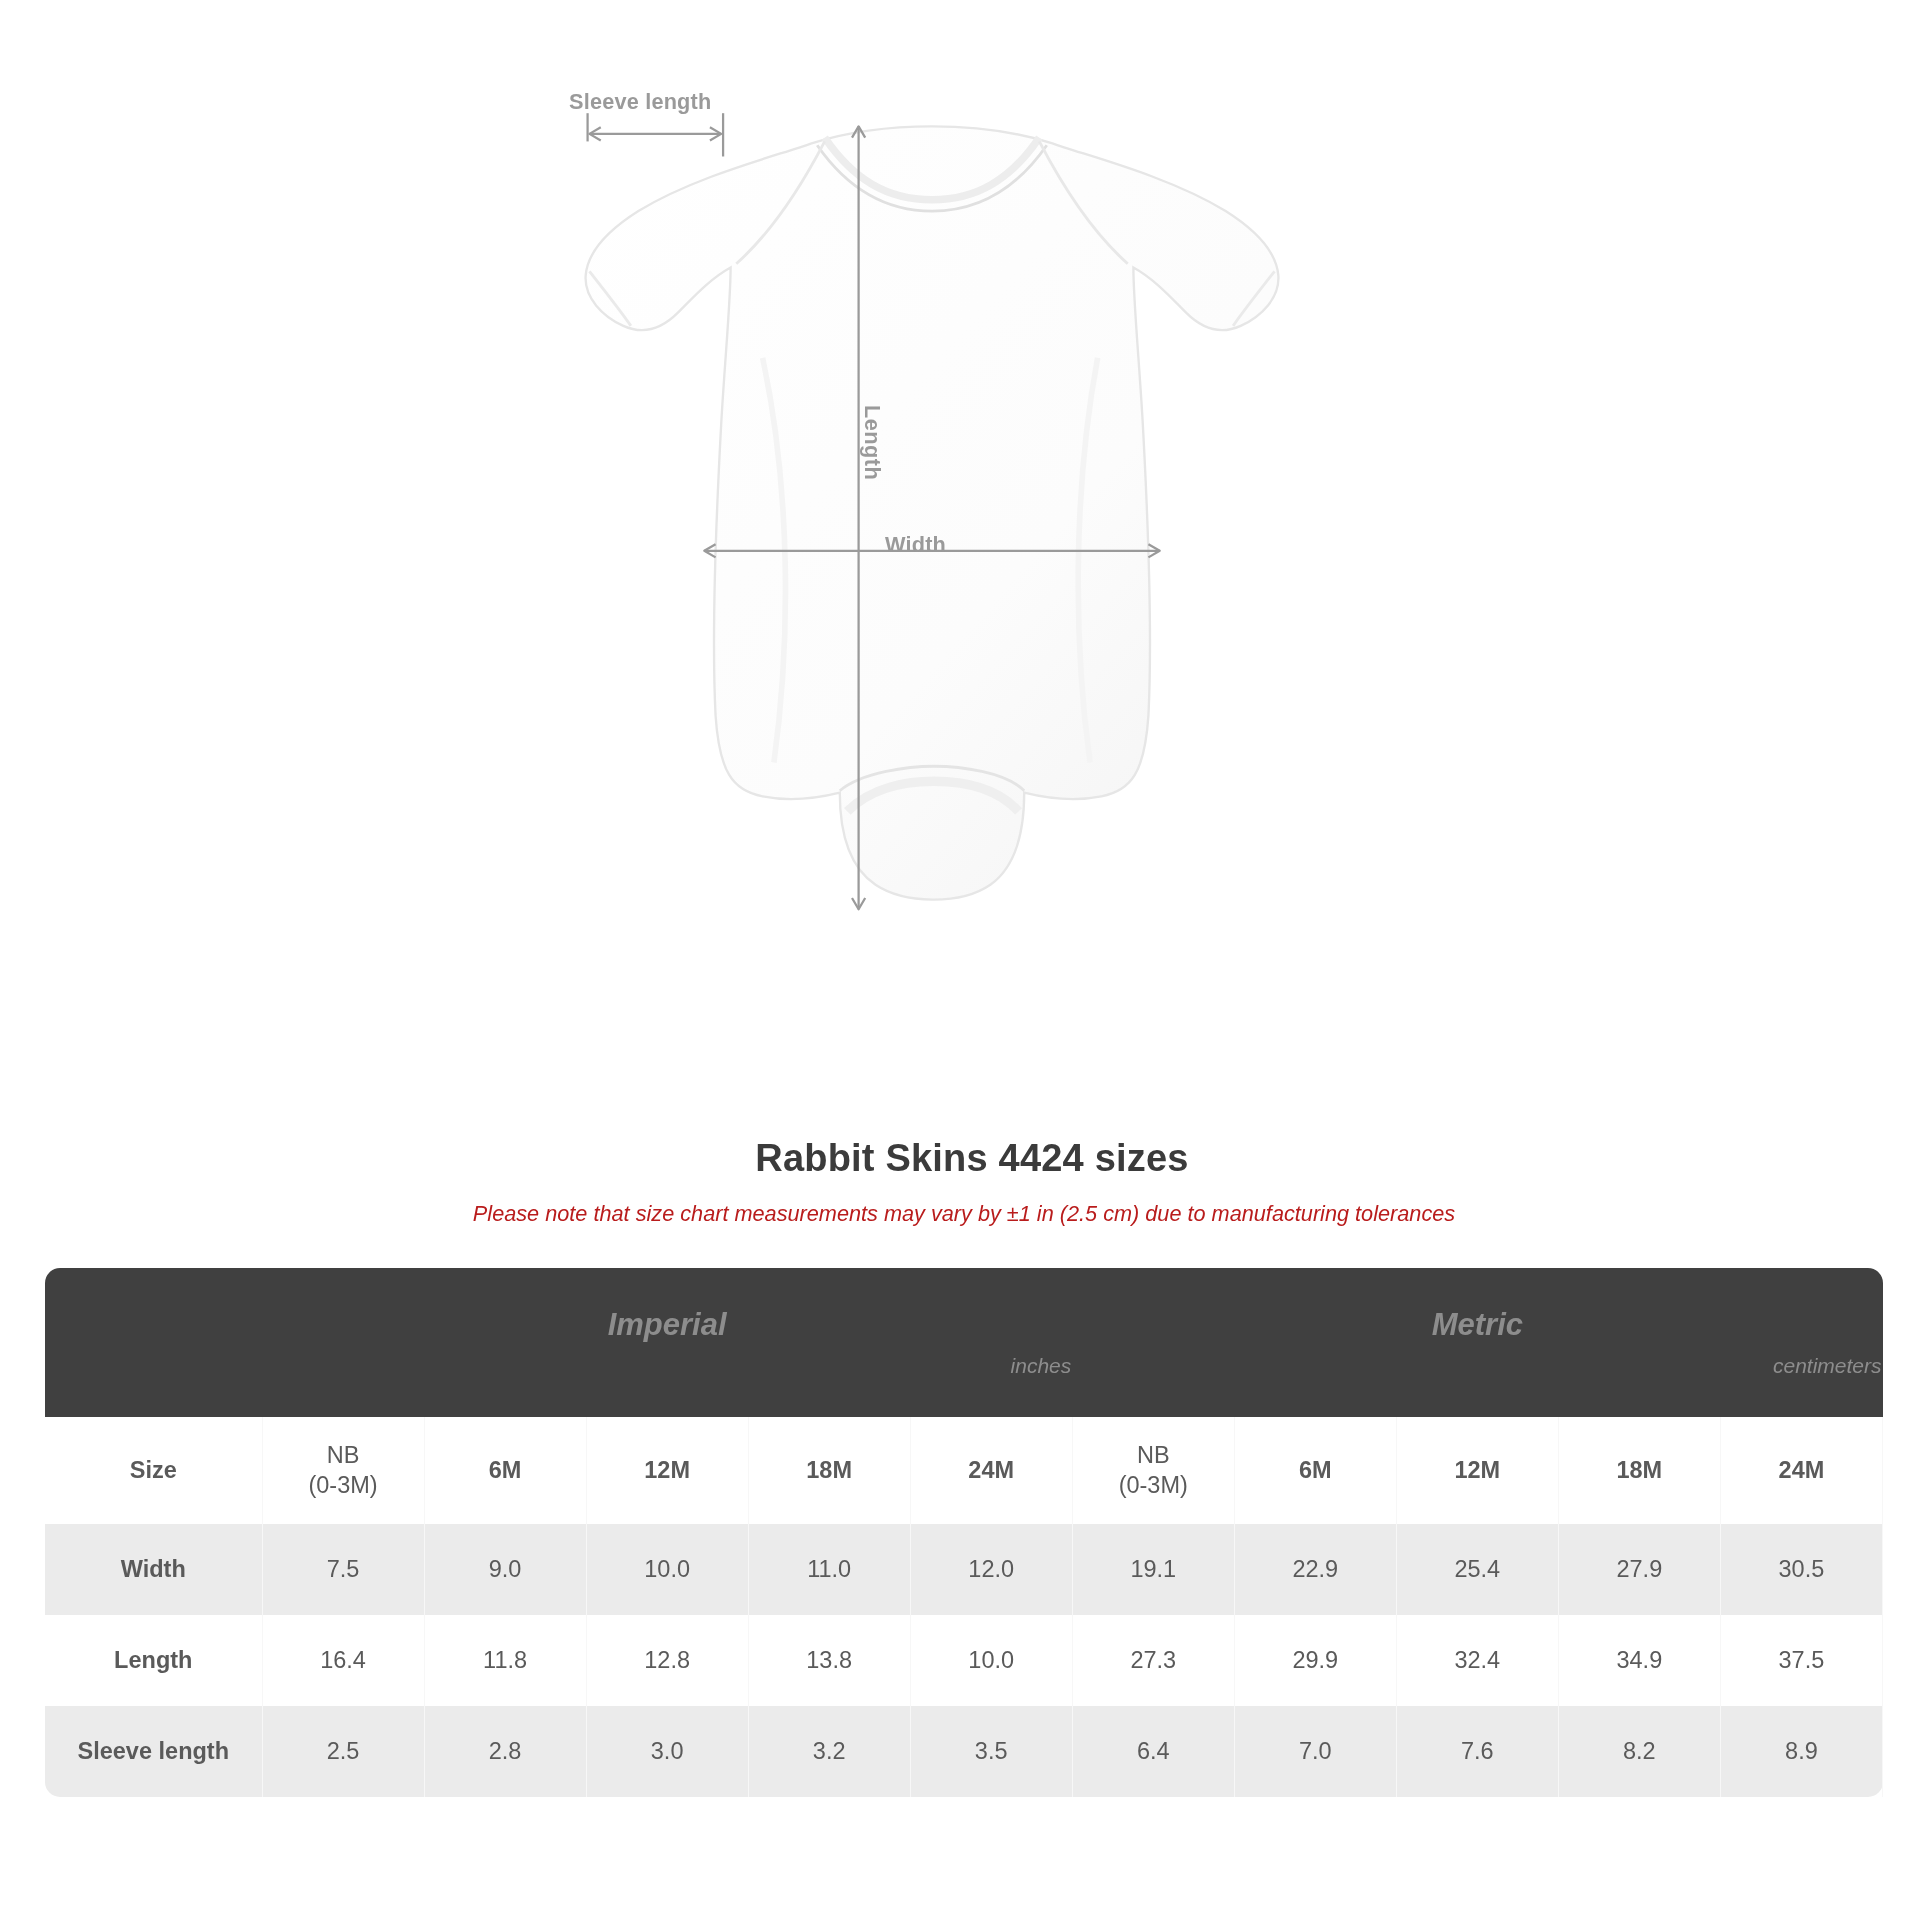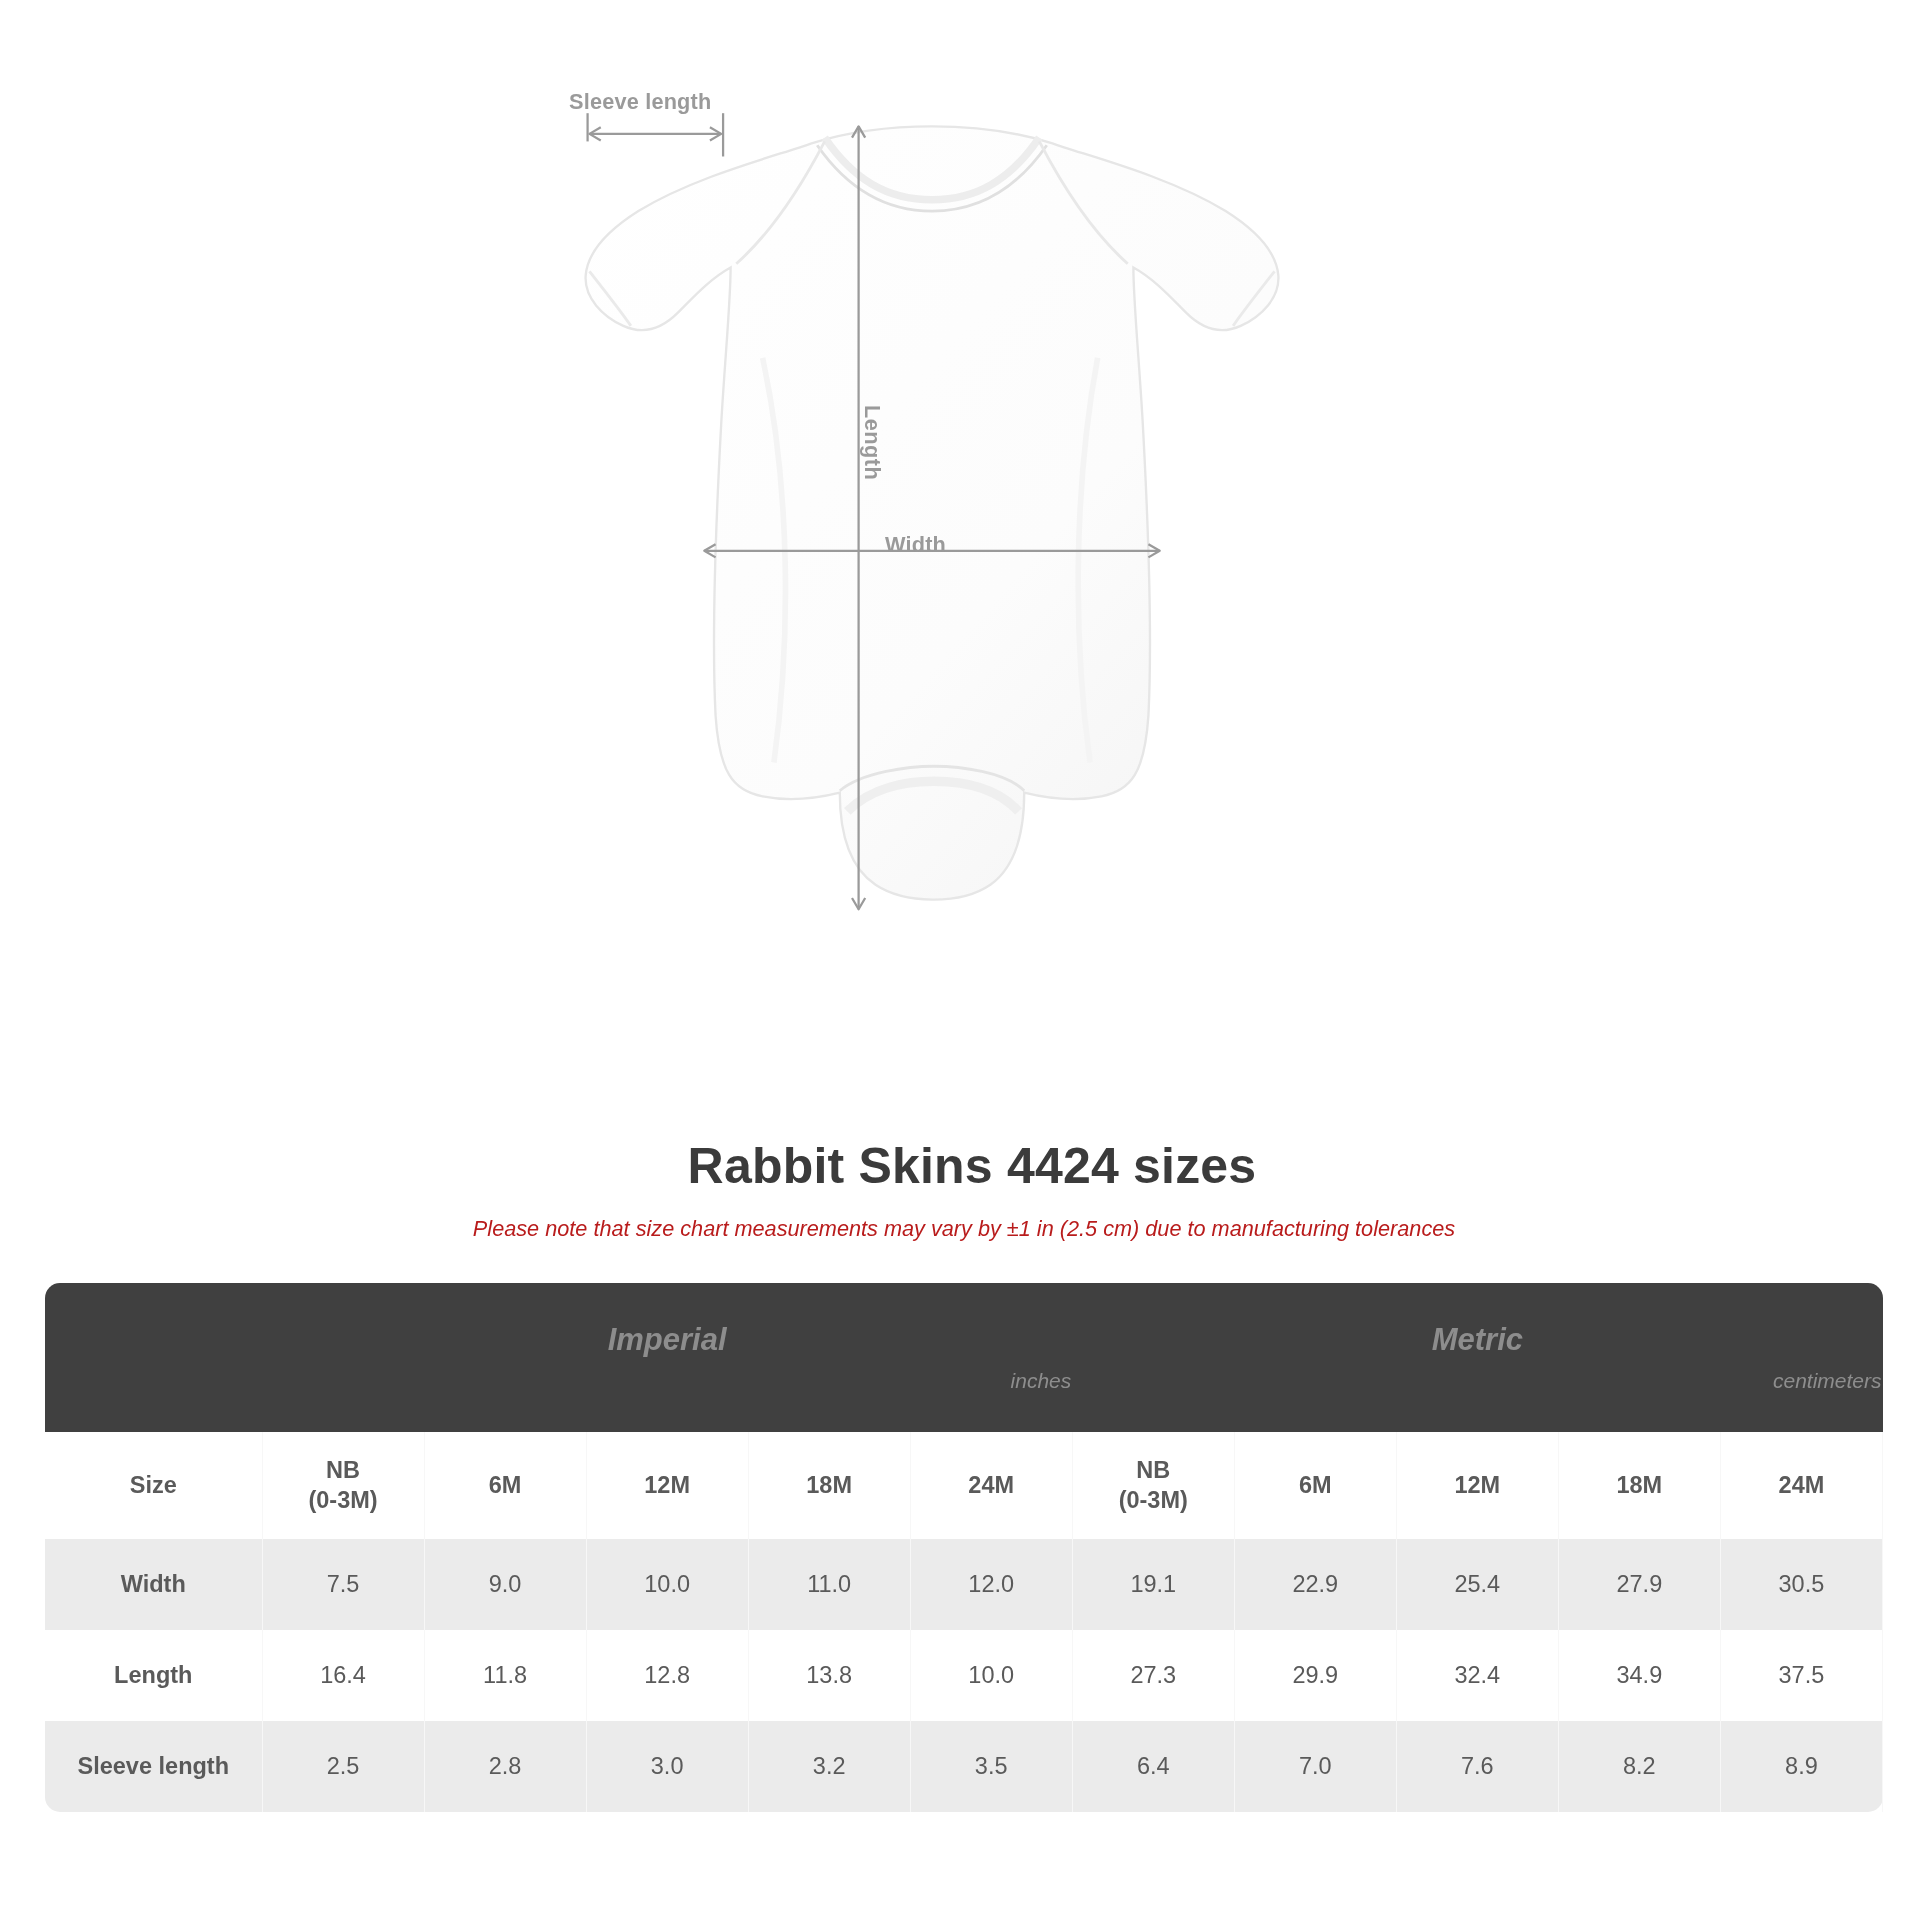--- a/index.html
+++ b/index.html
@@ -64,21 +64,21 @@
     color: #9a9a9a;
     letter-spacing: 0.2px;
   }
 
   
   .title-block {
     text-align: center;
     margin-top: 26px;
   }
   .chart-title {
-    font-size: 50px;
+    font-size: 38px;
     font-weight: bold;
     color: #3b3b3b;
     margin: 0;
     letter-spacing: 0.2px;
     padding-left: 16px;
   }
   .chart-note {
     font-size: 21.7px;
     font-style: italic;
     color: #b91c1c;
@@ -137,21 +137,21 @@
     font-weight: bold;
     color: #5a5a5a;
   }
   tr.shade td { background: #ebebeb; }
   tr.plain td { background: #ffffff; }
   td.cell:last-child, th:last-child { border-right: none; }
   tr.last-row td:first-child { border-bottom-left-radius: 15px; }
   tr.last-row td:last-child { border-bottom-right-radius: 15px; }
   .col-size { width: 217px; }
   .col-data { width: 162px; }
-  .sub-size { font-weight: bold; }
+  .sub-size { font-weight: normal; }
 </style>
 </head>
 <body>
 
 <div class="page">
 
   <div class="illustration">
 
     <div class="garment-wrap">
       <svg class="garment-svg" width="734" height="932" viewBox="0 0 780 990" xmlns="http://www.w3.org/2000/svg">

